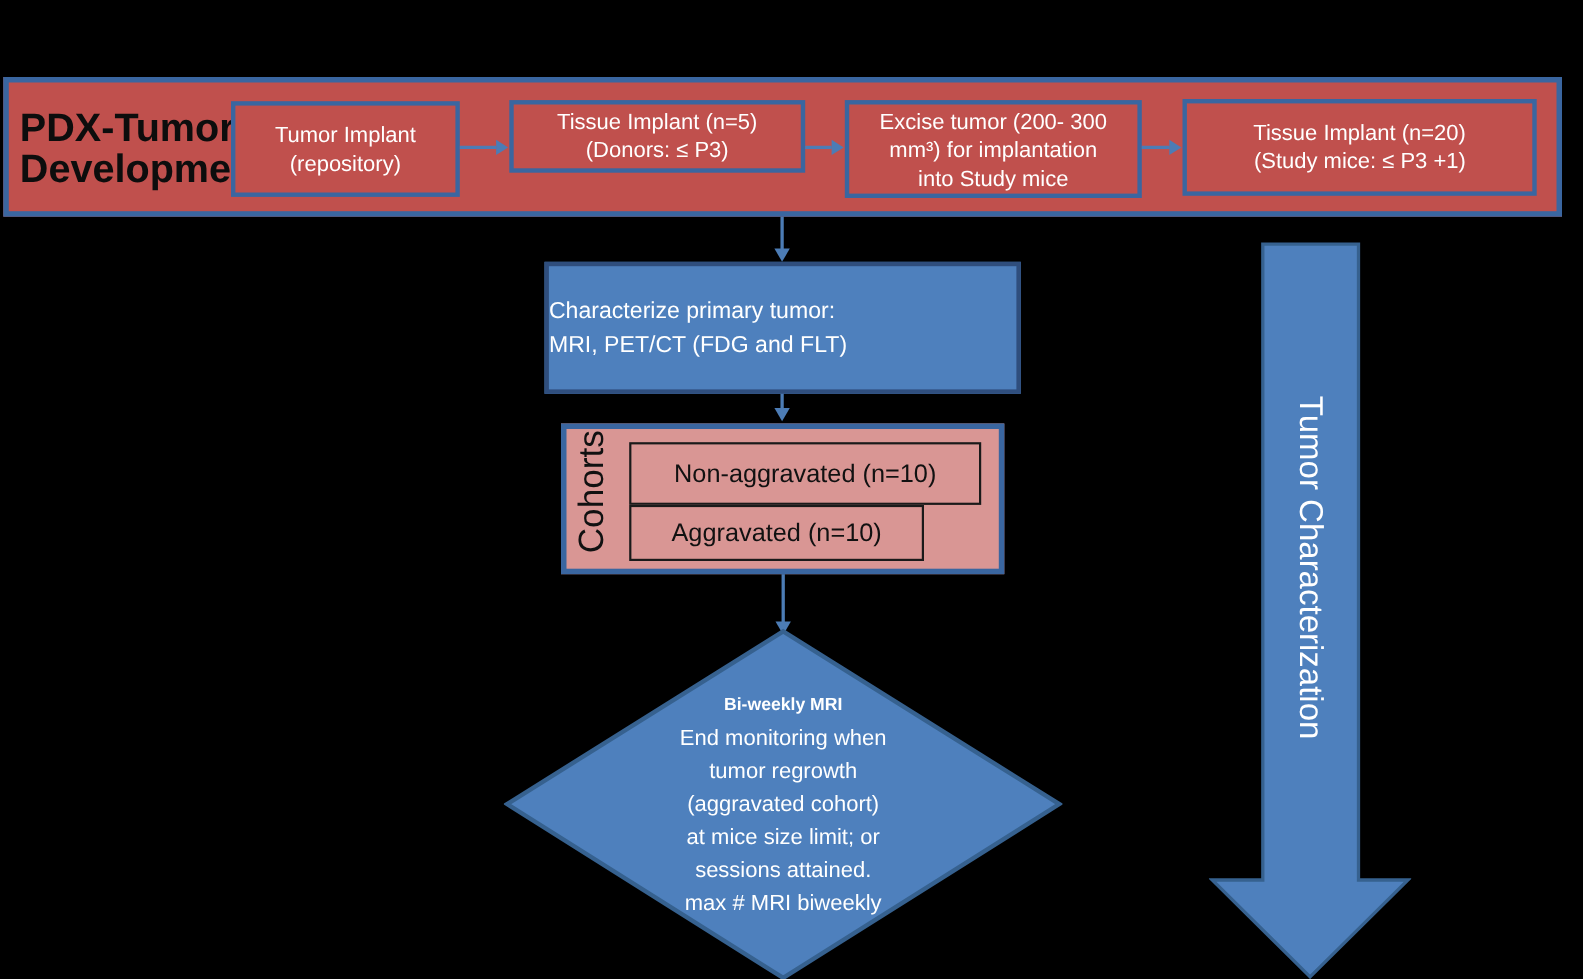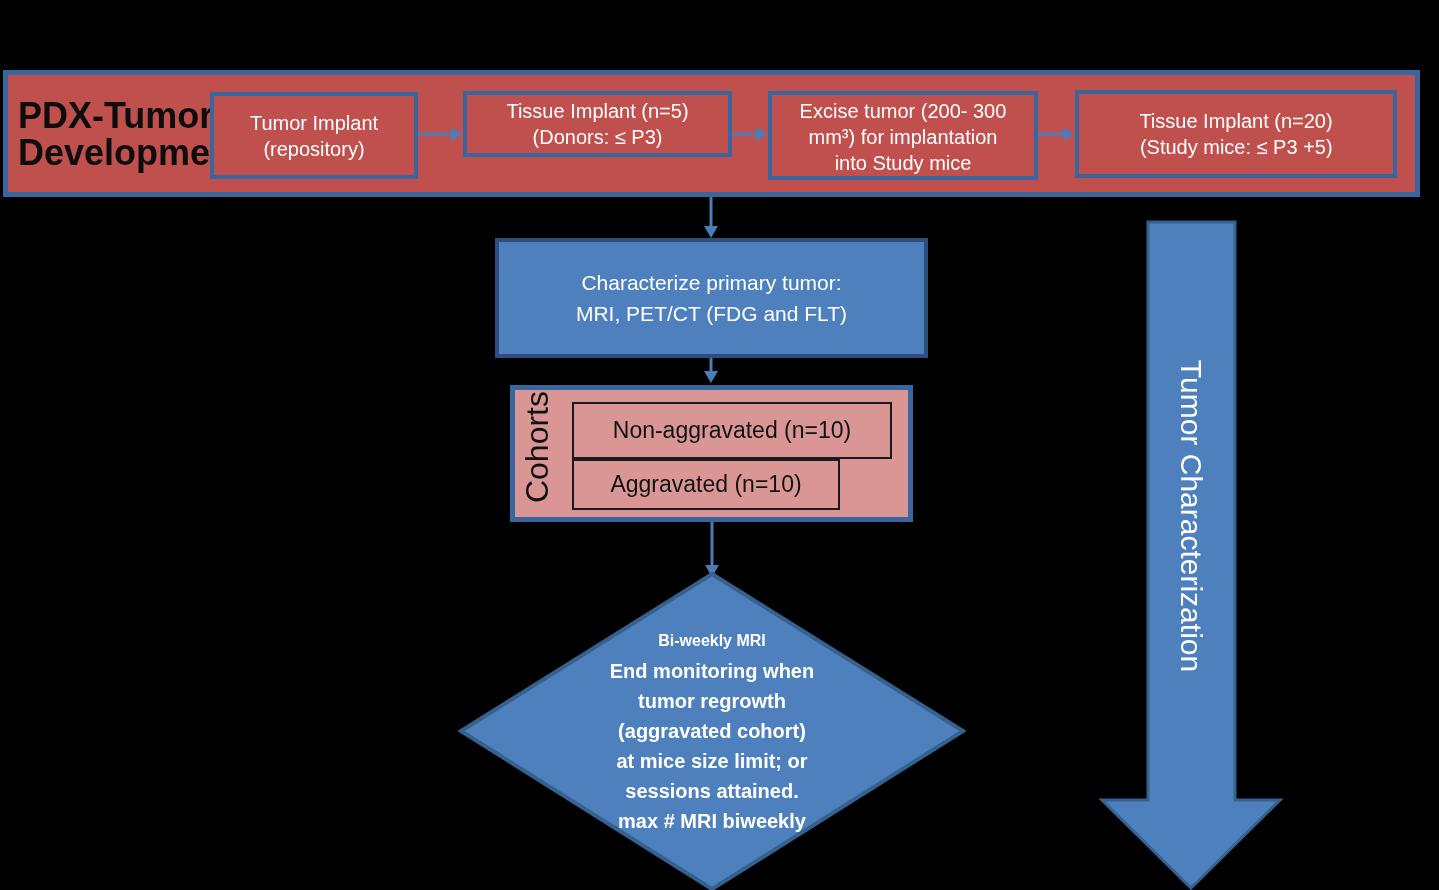--- a/index.html
+++ b/index.html
@@ -20,39 +20,39 @@
              text-align:center; font-size:20px; line-height:26px; }
   .stepbox span { display:block; }
 
   .box1 { left:210px; top:92px;  width:208px; height:87px; }
   .box2 { left:463px; top:91px;  width:269px; height:66px; }
   .box3 { left:768px; top:91px;  width:270px; height:89px;align-items:flex-end; }
   .box4 { left:1075px; top:90px; width:322px; height:88px;text-align:right; }
 
   .charbox { left:495px; top:238px; width:433px; height:120px;
              background:#4E80BD; border:4px solid #2F4E7D; color:#fff;
-             display:flex; flex-direction:column; align-items:center; justify-content:center;
+             display:flex; flex-direction:column; align-items:flex-start; justify-content:center;
              text-align:center; font-size:21px; line-height:31px; }
 
   .cohorts { left:510px; top:385px; width:403px; height:137px;
              background:#D99694; border:5px solid #3A66A0; }
   .cohorts-label { left:457px; top:427px; width:160px; height:40px;
                    transform:rotate(-90deg); color:#111; font-size:32px;
                    line-height:40px; text-align:center; }
   .cohortbox { background:#D99694; border:2px solid #1a1a1a; color:#111;
                display:flex; align-items:center; justify-content:center;
                text-align:center; font-size:23px; }
   .cohort1 { left:572px; top:402px; width:320px; height:57px; }
   .cohort2 { left:572px; top:459px; width:268px; height:51px; }
 
   .diamond-svg { left:458px; top:571px; width:508px; height:321px; }
   .diamond-text { left:512px; top:626px; width:400px; color:#fff;
                   text-align:center; font-size:20px; line-height:30px; }
   .diamond-text .dtitle { font-weight:bold; font-size:16px; }
-  .diamond-text span { display:block;font-weight:bold; }
+  .diamond-text span { display:block; }
 
   .bigarrow-svg { left:1099px; top:220px; width:184px; height:670px; }
   .bigarrow-label { left:981px; top:494px; width:420px; height:44px;
                     transform:rotate(90deg); color:#fff; font-size:30px;
                     line-height:44px; text-align:center; }
 
   .conn { position:absolute; overflow:visible; }
 </style>
 </head>
 <body>
@@ -80,21 +80,21 @@
     <div>
       <span>Excise tumor (200- 300</span>
       <span>mm³) for implantation</span>
       <span>into Study mice</span>
     </div>
   </div>
 
   <div class="abs stepbox box4">
     <div>
       <span>Tissue Implant (n=20)</span>
-      <span>(Study mice: ≤ P3 +5)</span>
+      <span>(Study mice: ≤ P3 +1)</span>
     </div>
   </div>
 
   <svg class="conn" style="left:418px; top:126px;" width="45" height="16">
     <line x1="0" y1="8" x2="33" y2="8" stroke="#4C7CB5" stroke-width="3"></line>
     <polygon points="33,1 44,8 33,15" fill="#4C7CB5"></polygon>
   </svg>
   <svg class="conn" style="left:732px; top:126px;" width="36" height="16">
     <line x1="0" y1="8" x2="24" y2="8" stroke="#4C7CB5" stroke-width="3"></line>
     <polygon points="24,1 35,8 24,15" fill="#4C7CB5"></polygon>

